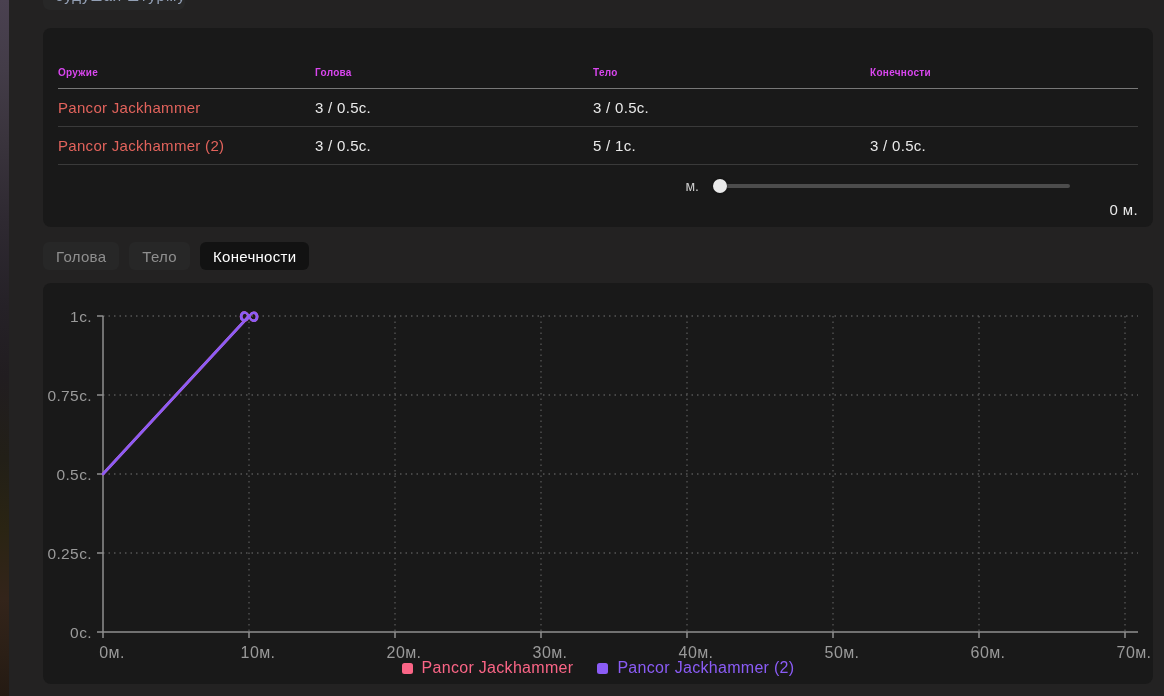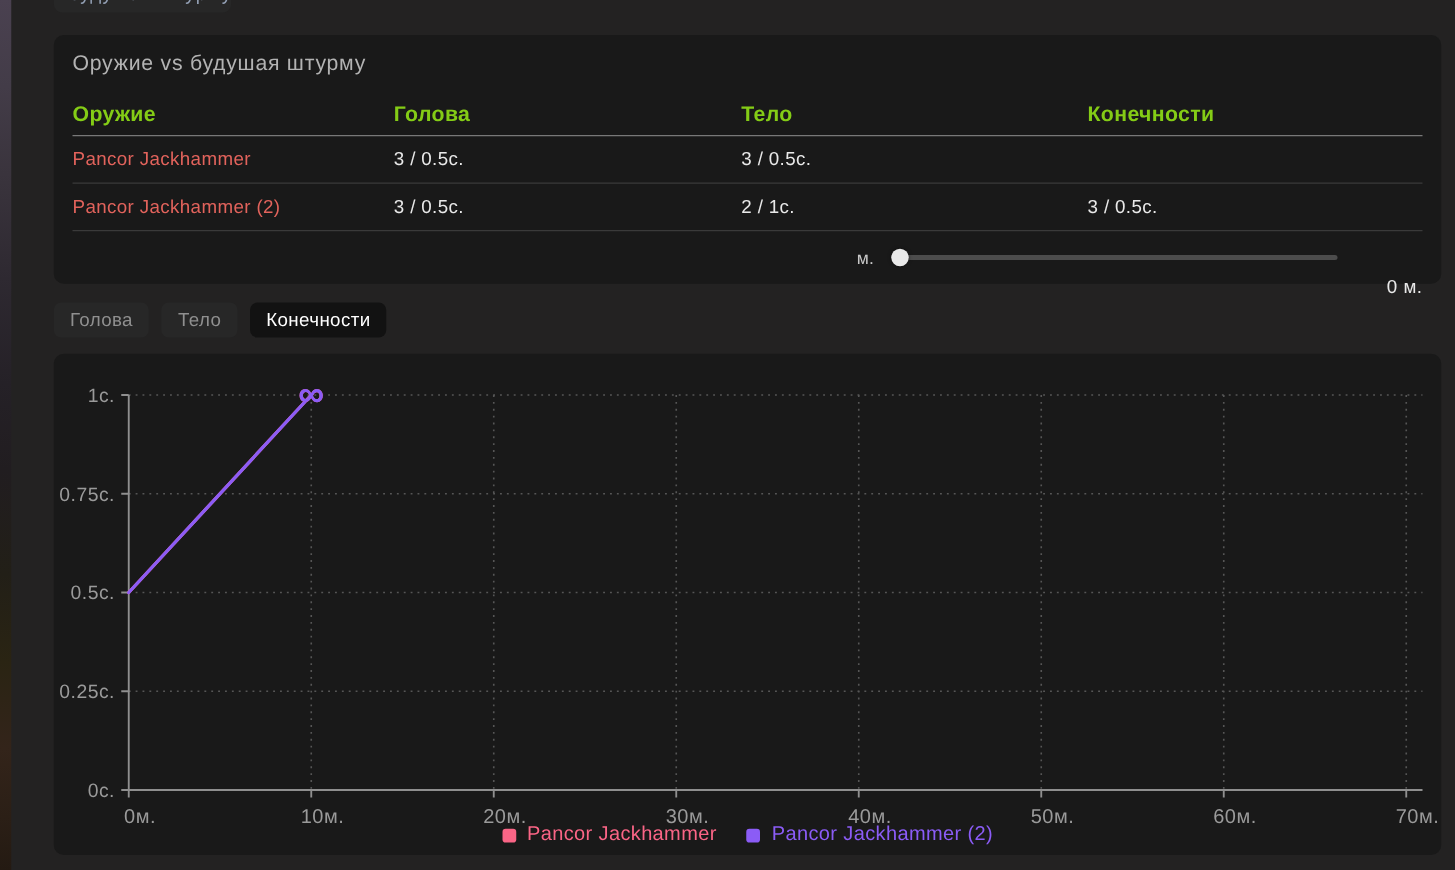--- a/index.html
+++ b/index.html
@@ -28,22 +28,22 @@
     position:absolute; left:43px; width:1110px;
     background:#191919; border-radius:8px;
   }
   .table-panel { top:28px; height:199px; padding:8px 15px 0 15px; }
   .panel-title {
     font-size:17px; font-weight:400; color:#b3b3b3;
     letter-spacing:.6px; line-height:30px;
   }
   .t-grid { display:grid; grid-template-columns:257px 278px 277px 1fr; align-items:center; }
   .t-header {
-    margin-top:10px; height:33px;
-    font-size:17px; font-weight:700; color:#84cc16; letter-spacing:.3px;
+    margin-top:20px; height:33px;
+    font-size:10px; font-weight:700; color:#d946ef; letter-spacing:.3px;
     border-bottom:1px solid #787878;
   }
   .t-row {
     height:38px; font-size:15px; color:#e9e9e9; letter-spacing:.3px;
     border-bottom:1px solid #3a3a3a;
   }
   .weapon-cell { color:#e2635c; cursor:pointer; }
   .slider-row {
     height:41px; display:flex; align-items:center; justify-content:flex-end;
   }
@@ -78,39 +78,38 @@
 </head>
 <body>
 
 <div class="bg-strip"></div>
 
 <div class="clip-btn">
   <span>будушая штурму</span>
 </div>
 
 <div class="panel table-panel">
-  <div class="panel-title">Оружие vs будушая штурму</div>
 
   <div class="t-grid t-header">
     <div>Оружие</div>
     <div>Голова</div>
     <div>Тело</div>
     <div>Конечности</div>
   </div>
 
   <div class="t-grid t-row">
     <div class="weapon-cell">Pancor Jackhammer</div>
     <div>3 / 0.5с.</div>
     <div>3 / 0.5с.</div>
   </div>
 
   <div class="t-grid t-row">
     <div class="weapon-cell">Pancor Jackhammer (2)</div>
     <div>3 / 0.5с.</div>
-    <div>2 / 1с.</div>
+    <div>5 / 1с.</div>
     <div>3 / 0.5с.</div>
   </div>
 
   <div class="slider-row">
     <span class="slider-unit">м.</span>
     <div class="slider-track">
       <div class="slider-thumb"></div>
     </div>
     <span class="slider-value">0 м.</span>
   </div>

